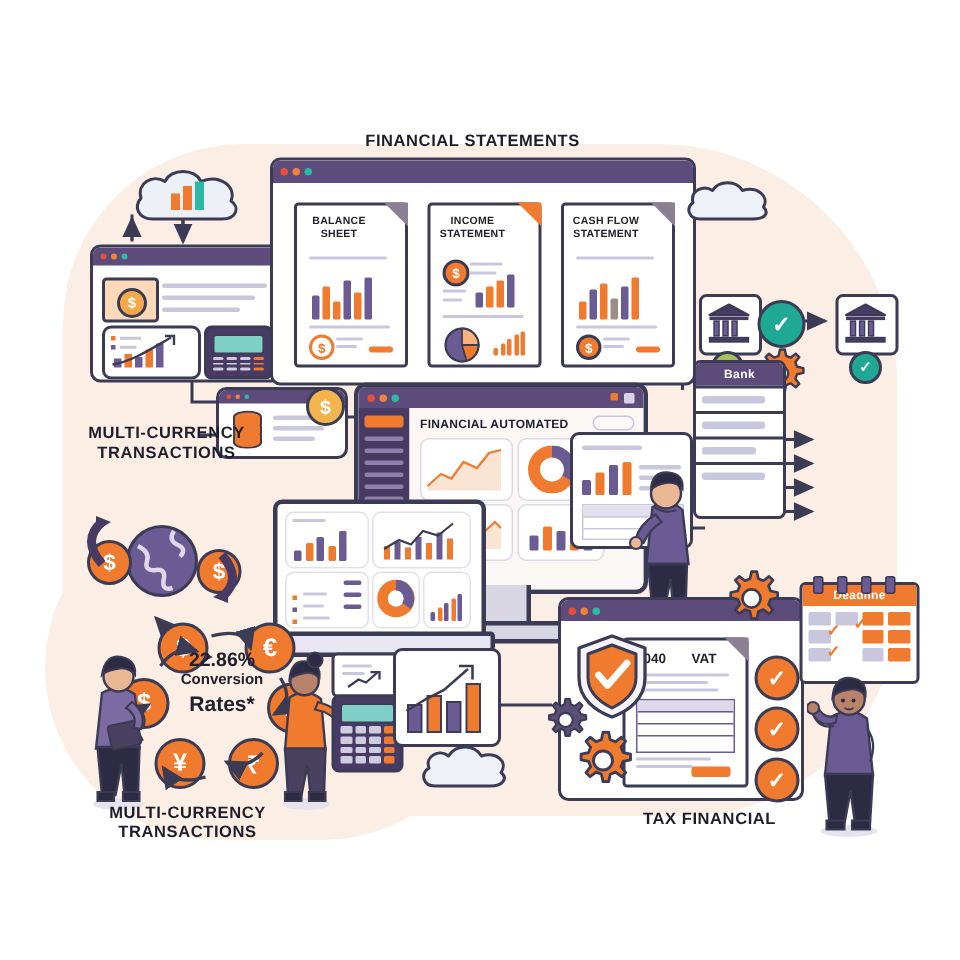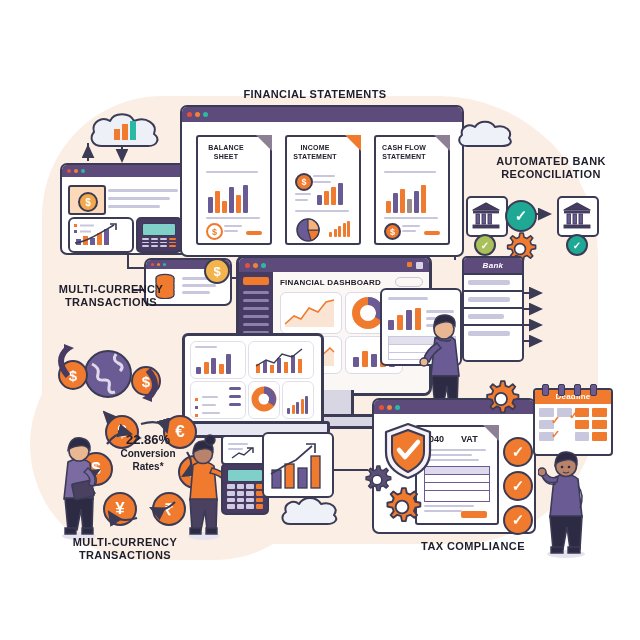--- a/index.html
+++ b/index.html
@@ -305,22 +305,20 @@
       <div class="line o" style="position:absolute;left:48px;top:94px;width:16px;height:4px;"></div>
     </div>
   </div>
 
   <div class="cloud" style="left:455px;top:120px;width:58px;height:30px;">
     <svg width="58" height="30" viewBox="0 0 58 30">
       <path d="M12 26 C4 26 2 19 7 15 C5 7 14 3 20 7 C24 0 36 0 40 7 C50 4 58 11 54 18 C58 22 55 26 47 26 Z" fill="#eef1f8" stroke="#3b3b55" stroke-width="2" stroke-linejoin="round"></path>
     </svg>
   </div>
 
-  <div class="lbl" id="t-abr" style="left:462px;top:155px;width:178px;font-size:11px;white-space:pre-line;">AUTOMATED BANK
-RECONCILIATION</div>
 
   <div class="card" style="left:466px;top:196px;width:38px;height:37px;border-radius:5px;">
     <svg width="30" height="28" style="position:absolute;left:3px;top:4px;">
       <path d="M15 1 L28 8 L2 8 Z" fill="#473a63" stroke="#3b3b55" stroke-width="1.4" stroke-linejoin="round"></path>
       <rect x="2" y="9" width="26" height="2.4" fill="#473a63"></rect>
       <rect x="5" y="12" width="3.4" height="10" fill="#6b5b95" stroke="#3b3b55" stroke-width=".9"></rect>
       <rect x="11" y="12" width="3.4" height="10" fill="#6b5b95" stroke="#3b3b55" stroke-width=".9"></rect>
       <rect x="17" y="12" width="3.4" height="10" fill="#6b5b95" stroke="#3b3b55" stroke-width=".9"></rect>
       <rect x="2" y="23" width="26" height="3" fill="#473a63" stroke="#3b3b55" stroke-width=".9"></rect>
     </svg>
@@ -344,21 +342,21 @@
 
   <div class="gear" style="left:503px;top:232px;width:34px;height:34px;">
     <svg width="34" height="34" viewBox="0 0 34 34">
       <g fill="#f07a2d" stroke="#3b3b55" stroke-width="1.6" stroke-linejoin="round">
         <path d="M17 1 l3.2 0 .9 4.2 3 1.2 3.4-2.6 2.3 2.3 -2.6 3.4 1.2 3 4.2 .9 0 3.2 -4.2 .9 -1.2 3 2.6 3.4 -2.3 2.3 -3.4-2.6 -3 1.2 -.9 4.2 -3.2 0 -.9-4.2 -3-1.2 -3.4 2.6 -2.3-2.3 2.6-3.4 -1.2-3 -4.2-.9 0-3.2 4.2-.9 1.2-3 -2.6-3.4 2.3-2.3 3.4 2.6 3-1.2 Z"></path>
       </g>
       <circle cx="17" cy="17" r="5.4" fill="#fff" stroke="#3b3b55" stroke-width="1.6"></circle>
     </svg>
   </div>
 
-  <div class="tbl" style="left:462px;top:256px;width:58px;height:102px;font-style:italic;">
+  <div class="tbl" style="left:462px;top:240px;width:58px;height:102px;">
     <div class="th">Bank</div>
     <div class="tr">
         <span class="line" style="width:42px;height:5px;"></span>
       </div>
     <div class="tr">
         <span class="line" style="width:42px;height:5px;"></span>
       </div>
     <div class="tr">
         <span class="line" style="width:36px;height:5px;"></span>
       </div>
@@ -405,21 +403,21 @@
     <div id="mon-side">
       <div style="margin:5px 4px 0;height:8px;background:#f07a2d;border-radius:2px;"></div>
       <div style="margin:6px 4px 0;height:3px;background:#8e80ad;border-radius:2px;"></div>
       <div style="margin:5px 4px 0;height:3px;background:#8e80ad;border-radius:2px;"></div>
       <div style="margin:5px 4px 0;height:3px;background:#8e80ad;border-radius:2px;"></div>
       <div style="margin:5px 4px 0;height:3px;background:#8e80ad;border-radius:2px;"></div>
       <div style="margin:5px 4px 0;height:3px;background:#8e80ad;border-radius:2px;"></div>
       <div style="margin:5px 4px 0;height:3px;background:#8e80ad;border-radius:2px;"></div>
     </div>
     <div id="mon-body">
-      <div style="position:absolute;left:7px;top:6px;font-size:8px;font-weight:bold;letter-spacing:.2px;">FINANCIAL DASHBOARD</div>
+      <div style="position:absolute;left:7px;top:6px;font-size:8px;font-weight:bold;letter-spacing:.2px;">FINANCIAL AUTOMATED</div>
       <div style="position:absolute;right:6px;top:5px;width:26px;height:8px;border:1.5px solid #c9c7de;border-radius:5px;"></div>
 
       <div class="card" style="left:7px;top:20px;width:60px;height:40px;border-width:1.5px;border-color:#ddd9e6;">
         <svg width="56" height="36" style="position:absolute;left:1px;top:1px;">
           <path d="M3 30 L12 22 L19 25 L27 14 L36 18 L44 8 L52 6 L52 33 L3 33 Z" fill="#fae4d4"></path>
           <path d="M3 30 L12 22 L19 25 L27 14 L36 18 L44 8 L52 6" stroke="#f07a2d" stroke-width="1.5" fill="none"></path>
         </svg>
       </div>
 
       <div class="card" style="left:72px;top:20px;width:56px;height:40px;border-width:1.5px;border-color:#ddd9e6;">
@@ -570,21 +568,21 @@
       <path d="M100 94 q-12 12 -24 6" marker-end="url(#ah)"></path>
       <path d="M62 110 q-20 6 -28 -6" marker-end="url(#ah)"></path>
       <path d="M20 86 q-10 -16 4 -24" marker-end="url(#ah)"></path>
       <path d="M32 36 q10 -14 24 -10" marker-end="url(#ah)"></path>
     </g>
   </svg>
 
   <div style="position:absolute;left:106px;top:432px;width:84px;text-align:center;line-height:1.25;">
     <div style="font-size:13px;font-weight:bold;">22.86%</div>
     <div style="font-size:10px;font-weight:bold;">Conversion</div>
-    <div style="font-size:10px;font-weight:bold;">Rates*</div>
+    <div style="font-size:14px;font-weight:bold;">Rates*</div>
   </div>
 
   <div class="person" style="left:55px;top:428px;width:48px;height:112px;">
     <svg width="48" height="112" viewBox="0 0 48 112">
       <ellipse cx="24" cy="108" rx="17" ry="4" fill="#e6e3ef"></ellipse>
       <path d="M13 34 q12 -7 22 1 l3 36 -29 0 Z" fill="#7c6ba3" stroke="#3b3b55" stroke-width="1.6"></path>
       <path d="M10 70 l28 0 -1 32 -9 0 -2 -21 -4 21 -9 0 Z" fill="#2d2a43" stroke="#3b3b55" stroke-width="1.6"></path>
       <circle cx="24" cy="23" r="10" fill="#e9b893" stroke="#3b3b55" stroke-width="1.6"></circle>
       <path d="M13 22 q2 -14 13 -12 q10 2 9 12 q-5 -6 -12 -4 q-7 1 -10 4 Z" fill="#2d2a43" stroke="#3b3b55" stroke-width="1.4"></path>
       <rect x="18" y="54" width="20" height="16" rx="2" fill="#4a4160" stroke="#3b3b55" stroke-width="1.5" transform="rotate(-12 28 62)"></rect>
@@ -755,15 +753,15 @@
       <path d="M25 32 q3 2 6 0" stroke="#3b3b55" stroke-width="1.2" fill="none"></path>
       <path d="M18 44 q-10 2 -14 -8" stroke="#3b3b55" stroke-width="1.5" fill="none"></path>
       <path d="M19 42 q-12 3 -16 -8 l4 -3 q4 9 13 6 Z" fill="#6b5b95" stroke="#3b3b55" stroke-width="1.4"></path>
       <circle cx="4" cy="32" r="4" fill="#b9826a" stroke="#3b3b55" stroke-width="1.4"></circle>
       <path d="M40 46 q7 9 2 22" stroke="#3b3b55" stroke-width="1.5" fill="none"></path>
       <path d="M30 107 l12 0 0 6 -12 0 Z" fill="#2d2a43" stroke="#3b3b55" stroke-width="1.4"></path>
       <path d="M13 107 l12 0 0 6 -12 0 Z" fill="#2d2a43" stroke="#3b3b55" stroke-width="1.4"></path>
     </svg>
   </div>
 
-  <div class="lbl" style="left:398px;top:540px;width:150px;font-size:11px;">TAX COMPLIANCE</div>
+  <div class="lbl" style="left:398px;top:540px;width:150px;font-size:11px;">TAX FINANCIAL</div>
 
 </div>
 
 </body></html>

